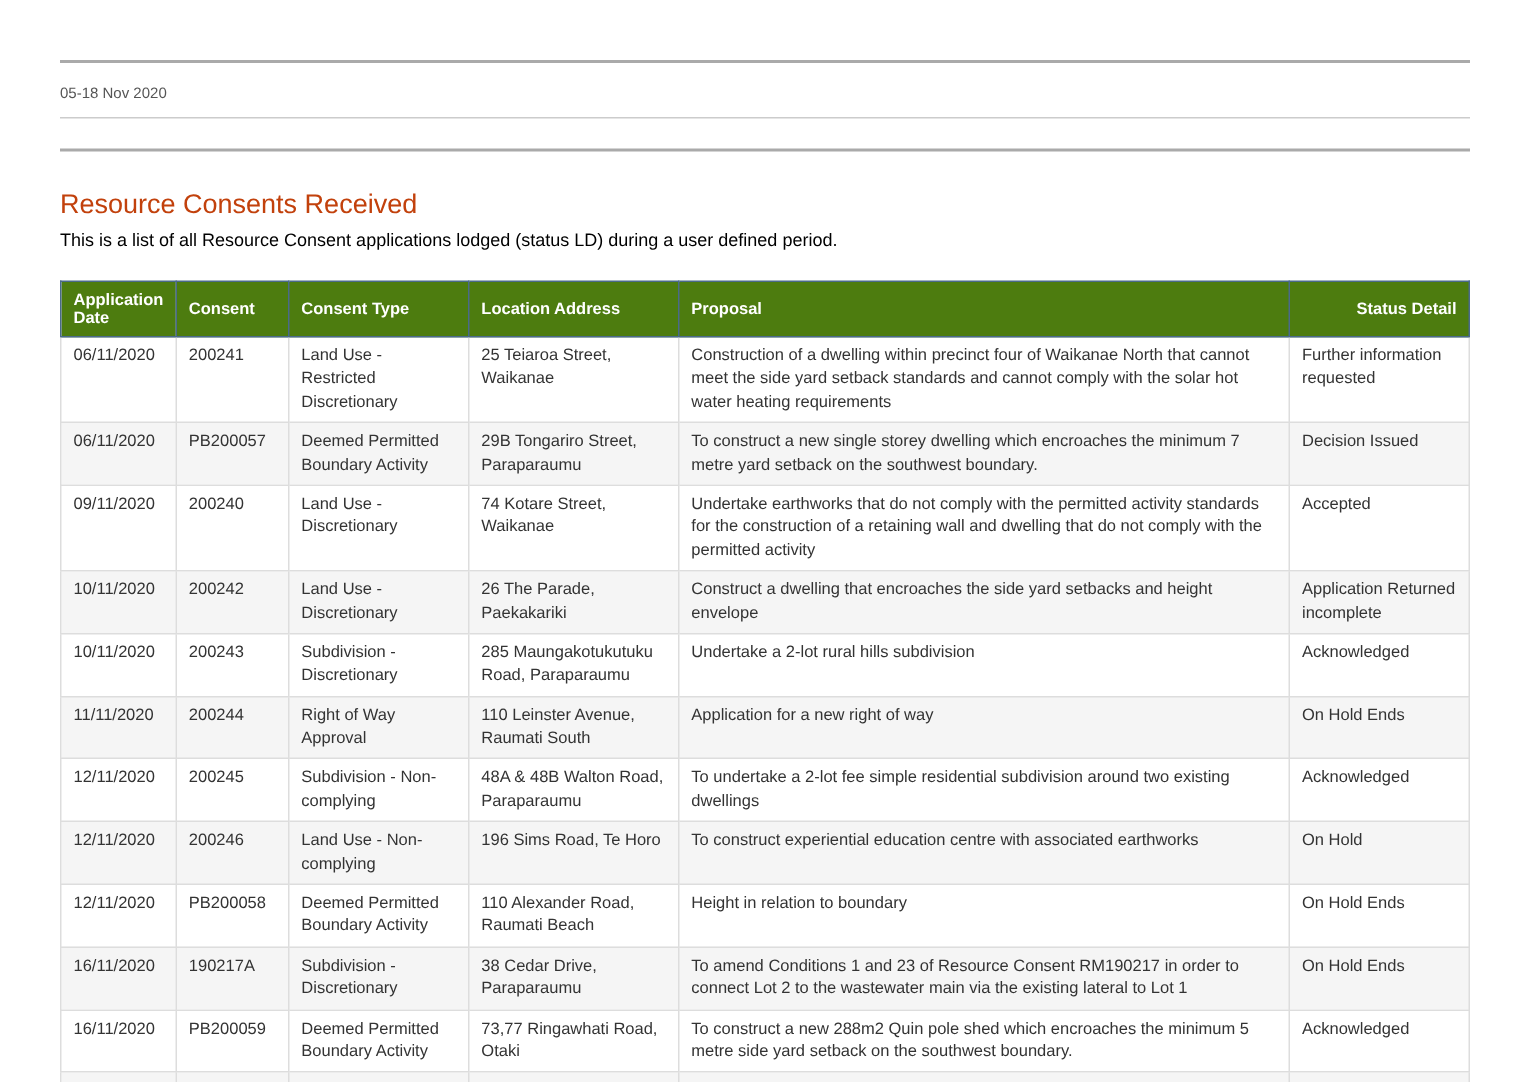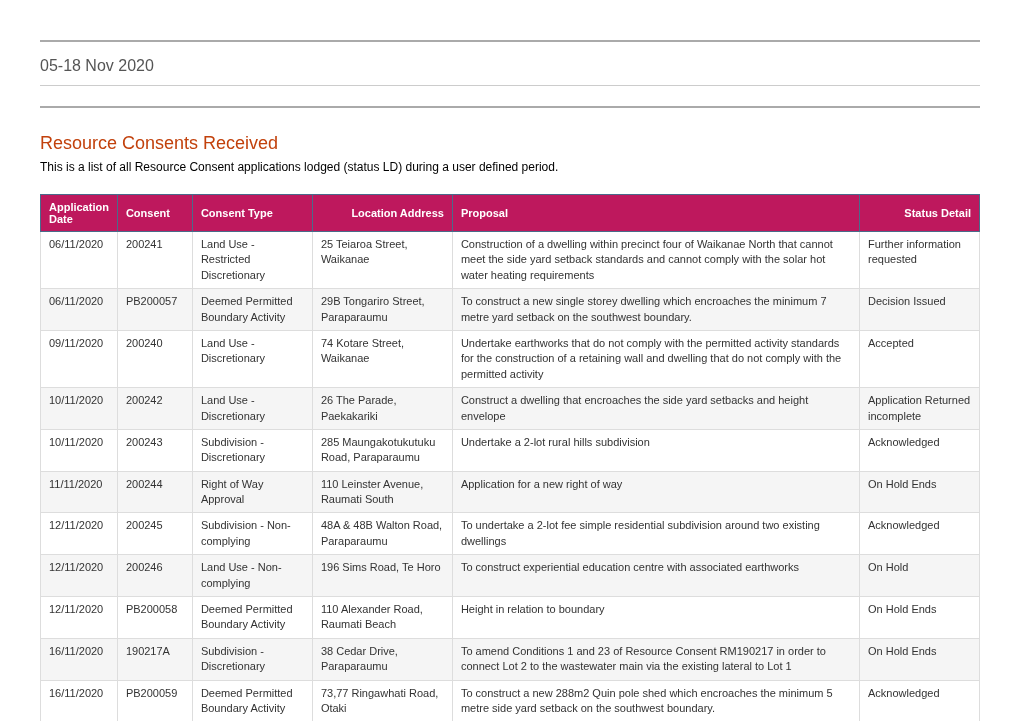--- a/index.html
+++ b/index.html
@@ -4,21 +4,21 @@
   <style>
     * { box-sizing: border-box; margin: 0; padding: 0; }
     body {
       font-family: Arial, Helvetica, sans-serif;
       font-size: 12px;
       color: #333;
       background: #fff;
       padding: 40px 40px 40px 40px;
     }
     .date-range {
-      font-size: 16px;
+      font-size: 10px;
       color: #555;
       margin-bottom: 20px;
       padding-bottom: 10px;
       border-bottom: 1px solid #ccc;
     }
     .report-title {
       font-size: 18px;
       font-weight: normal;
       color: #c2410c;
       margin-bottom: 6px;
@@ -28,21 +28,21 @@
       font-size: 12px;
       color: #000000;
       margin-bottom: 20px;
     }
     table {
       width: 100%;
       border-collapse: collapse;
       font-size: 11px;
     }
     thead tr {
-      background-color: #be185d;
+      background-color: #4d7c0f;
       color: #fff;
     }
     thead th {
       padding: 6px 8px;
       text-align: left;
       font-weight: bold;
       border: 1px solid #4a6a8a;
       font-size: 11px;
     }
     tbody tr {
@@ -57,21 +57,21 @@
     }
     tbody td {
       padding: 5px 8px;
       border: 1px solid #ddd;
       vertical-align: top;
       line-height: 1.4;
     }
     .col-date { width: 75px; }
     .col-consent { width: 75px; }
     .col-type { width: 120px; }
-    .col-location { width: 140px; text-align: right; }
+    .col-location { width: 140px; }
     .col-proposal { width: auto; margin-top: 41px; }
     .col-status { width: 120px; text-align: right; }
     .top-border {
       border-top: 2px solid #aaa;
       margin-bottom: 15px;
     }
   </style>
 </head>
 <body>
 

